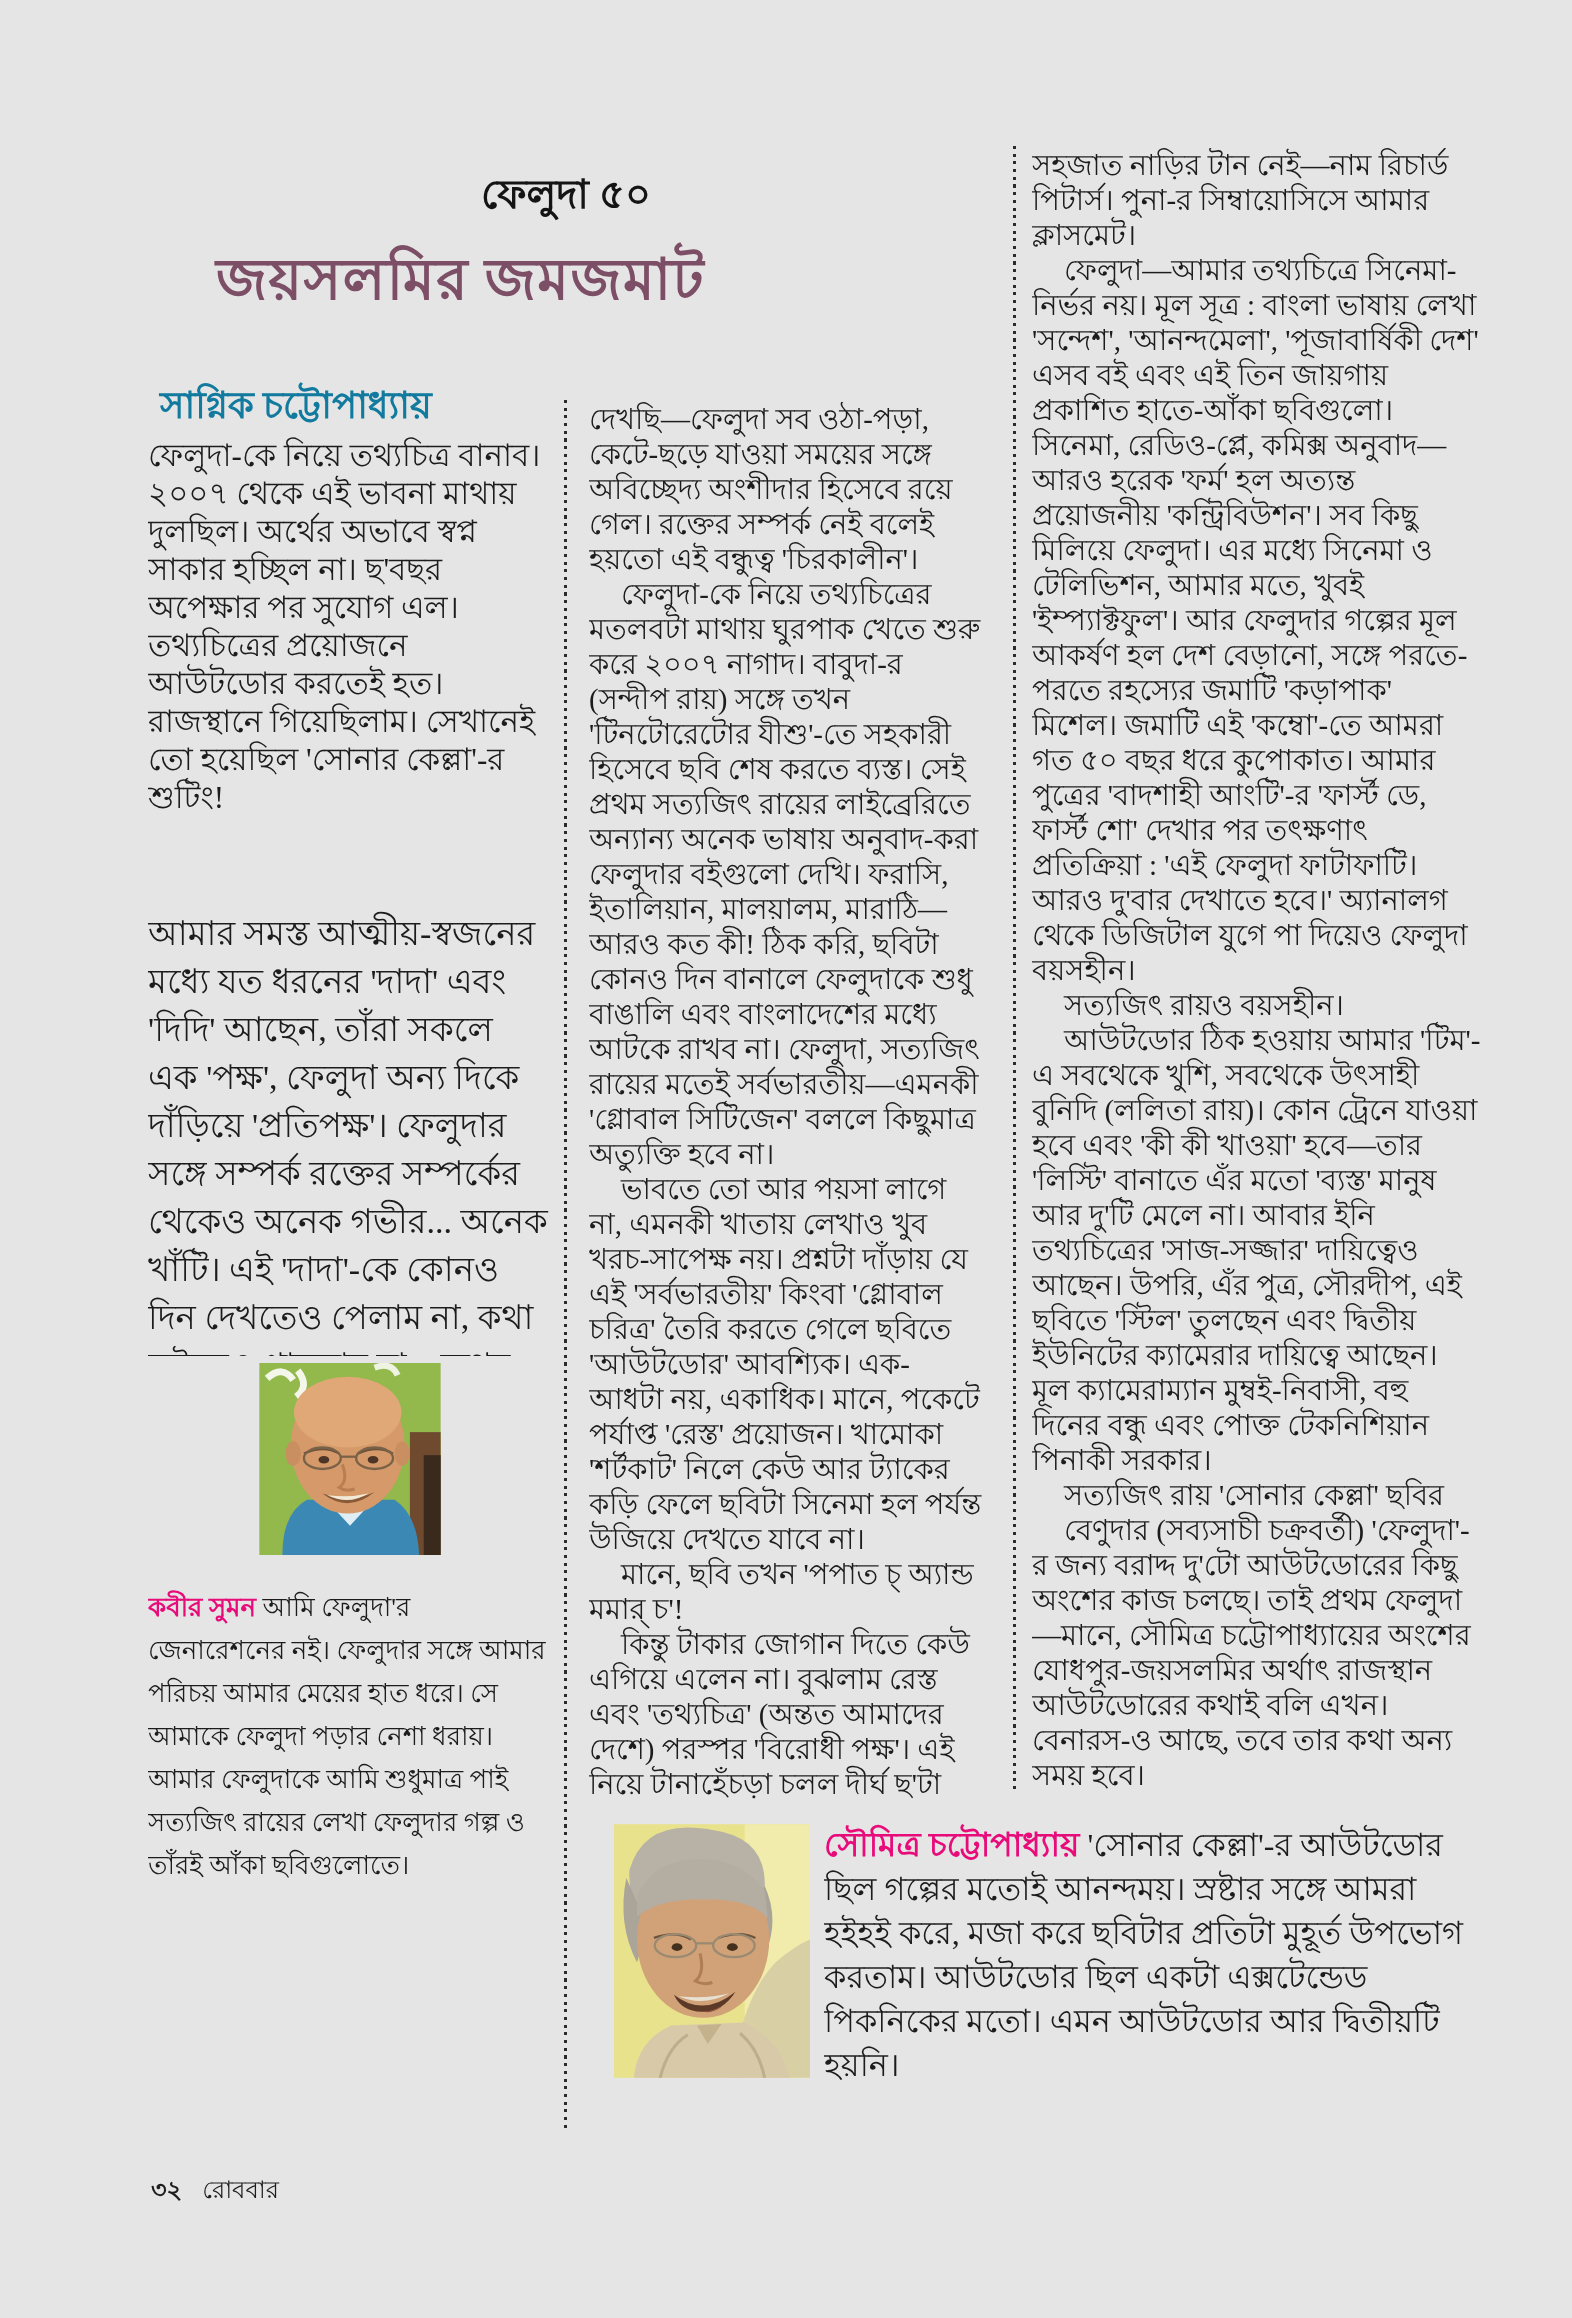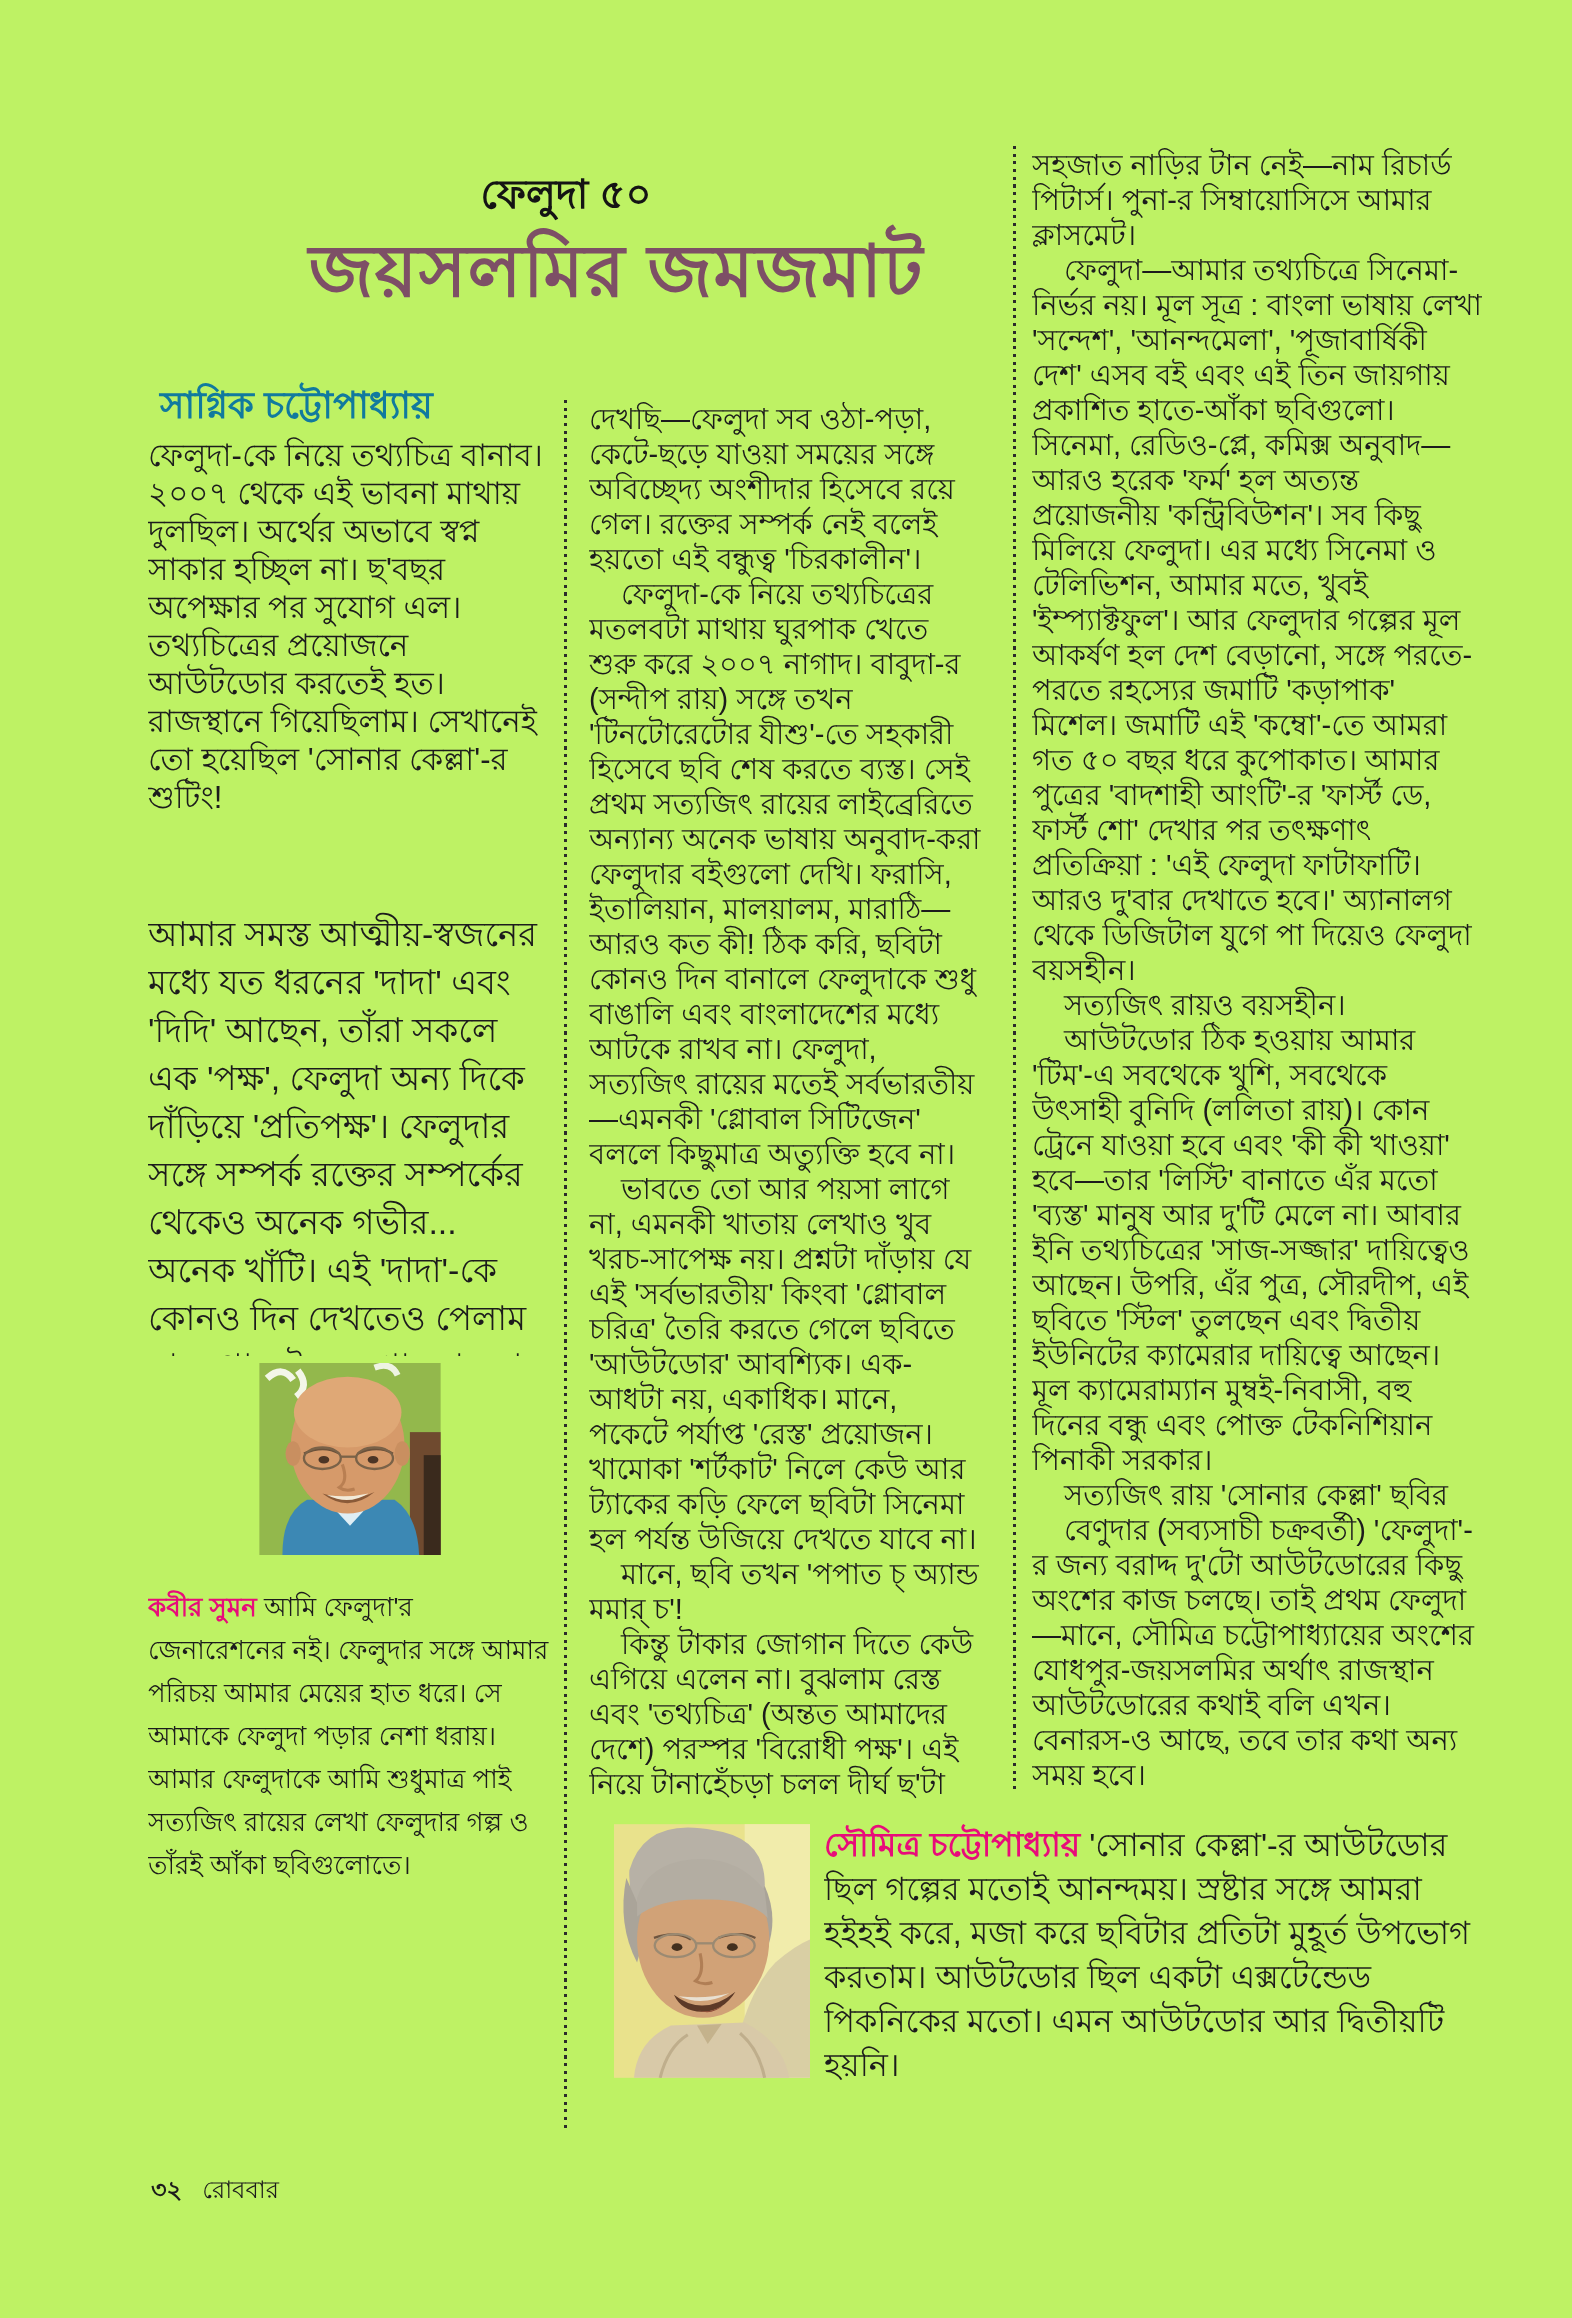--- a/index.html
+++ b/index.html
@@ -1,27 +1,27 @@
 <!DOCTYPE html>
 <html style="font-size:12.3px"><head>
 <meta charset="utf-8">
 <style>
   html,body{margin:0;padding:0;background:#ffffff;}
   .page{
-    position:relative;width:1573px;height:2319px;background:#bef264;
-    font-family:Liberation Sans, sans-serif;color:#1c1c1c;overflow:hidden;
+    position:relative;width:1573px;height:2319px;background:#e5e5e5;
+    font-family:Liberation Serif, serif;color:#1c1c1c;overflow:hidden;
   }
   .kicker{
     position:absolute;left:331px;top:163px;width:470px;text-align:center;
     font-size:40px;font-weight:bold;color:#141414;
   }
   .headline{
-    position:absolute;left:208px;top:214px;width:716px;margin:0;
-    font-size:72px;line-height:115px;font-weight:bold;color:#7d4f66;
-    text-align:right;letter-spacing:1.5px;white-space:nowrap;
+    position:absolute;left:208px;top:214px;width:716px;margin:8px;
+    font-size:57px;line-height:115px;font-weight:bold;color:#7d4f66;
+    text-align:left;letter-spacing:1.5px;white-space:nowrap;
   }
   .byline{
     position:absolute;left:148px;top:376px;width:400px;
     font-size:37px;font-weight:bold;color:#117a9e;margin-left:12px;
   }
   .col{position:absolute;overflow:hidden;}
   .col p{margin:0;}
   .lead-block{left:148px;top:437px;width:402px;height:400px;}
   .lead-block p{font-size:31px;line-height:38px;font-weight:500;}
   .c1-body{left:148px;top:910px;width:402px;height:446px;}

